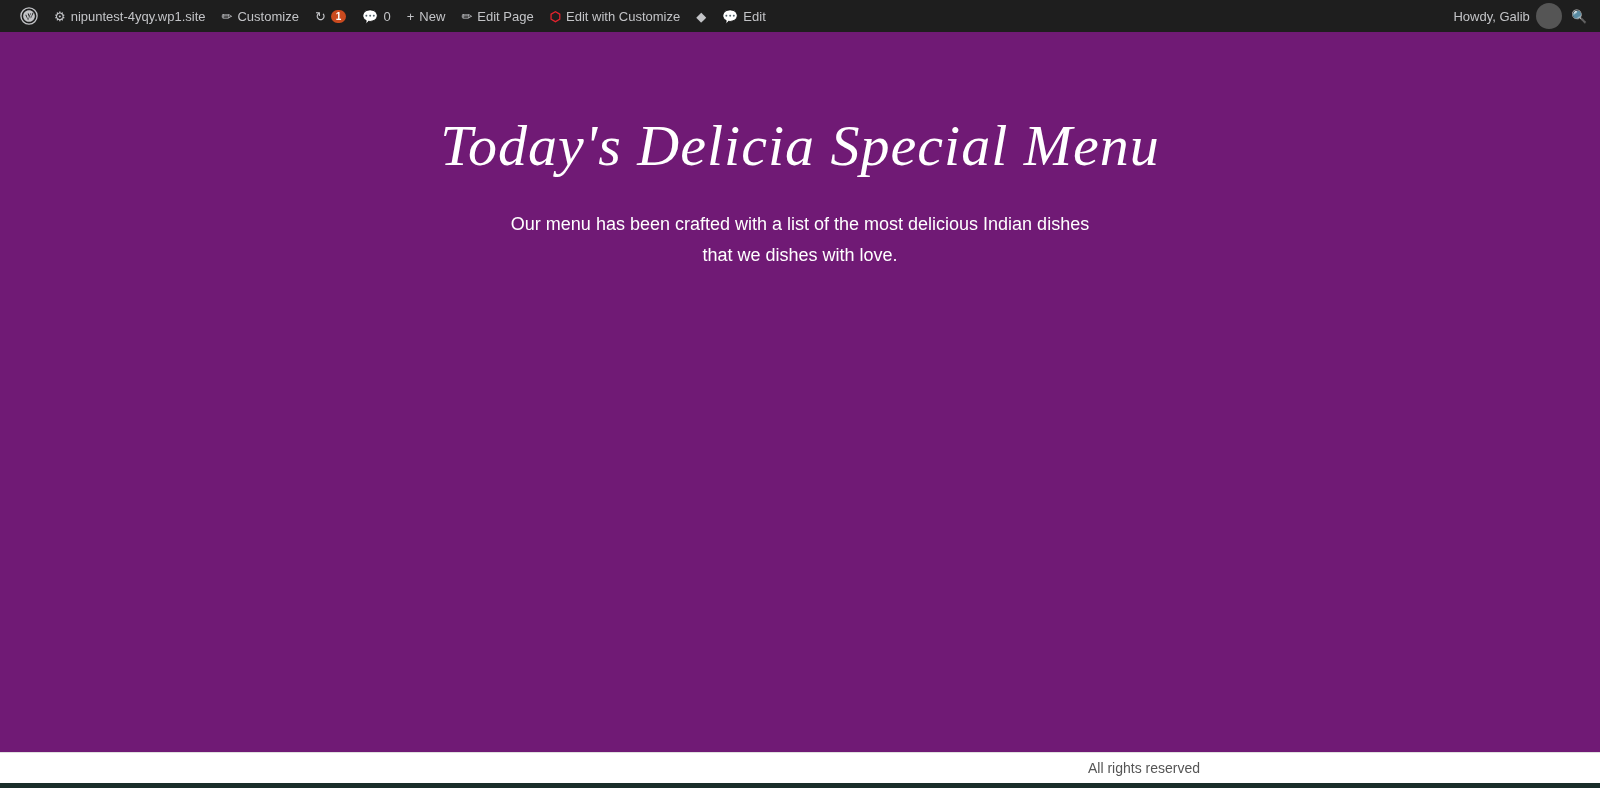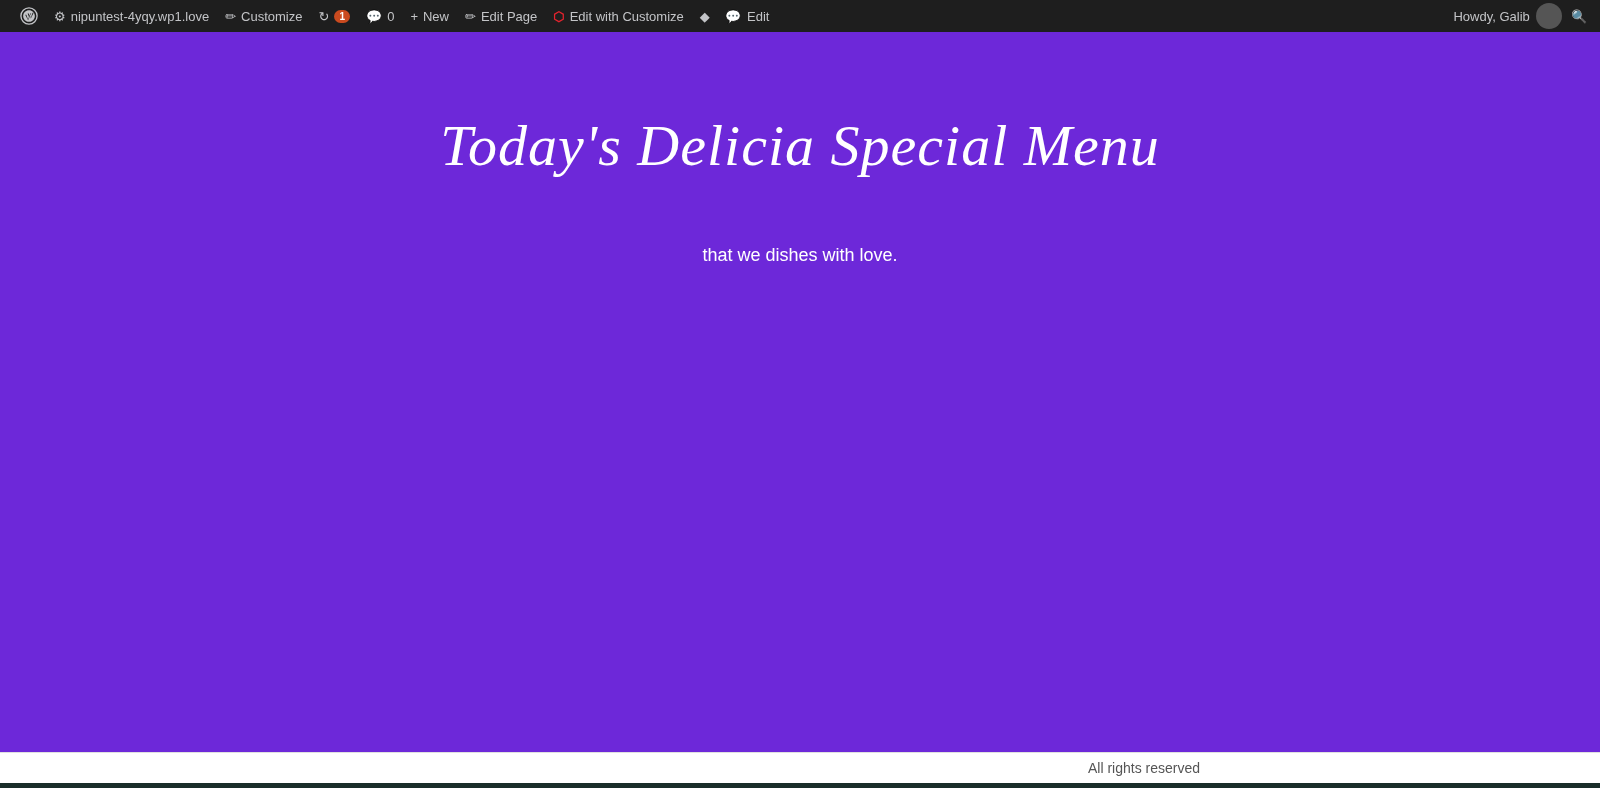--- a/index.html
+++ b/index.html
@@ -43,21 +43,21 @@
     #admin-bar-right {
       display: flex;
       align-items: center;
       color: #c3c4c7;
       font-size: 13px;
       margin-left: 8px;
     }
 
     
     #main-content {
-      background: #6d28d9;
+      background: #701a75;
       min-height: 720px;
       display: flex;
       flex-direction: column;
       align-items: center;
       justify-content: flex-start;
       padding: 80px 20px 60px;
       position: relative;
     }
 
     #page-title {
@@ -201,21 +201,21 @@
 
     <div class="admin-bar-item">
       <svg class="wp-logo-svg" viewBox="0 0 20 20" fill="#c3c4c7">
         <circle cx="10" cy="10" r="9" fill="none" stroke="#c3c4c7" stroke-width="1.5"></circle>
         <path d="M10 3.5C6.4 3.5 3.5 6.4 3.5 10s2.9 6.5 6.5 6.5 6.5-2.9 6.5-6.5S13.6 3.5 10 3.5zm-1 11.2L5.8 8.5H7l2 5.5 1-2.8-1.5-4h1.2l.8 2.8.8-2.8h1.2L11 9.2l1 2.8 2-5.5h1.2l-3.2 6.2-1-3-1 3z" fill="#c3c4c7"></path>
       </svg>
     </div>
 
     <div class="admin-bar-item">
       <span>⚙</span>
-      <span>nipuntest-4yqy.wp1.love</span>
+      <span>nipuntest-4yqy.wp1.site</span>
     </div>
 
     <div class="admin-bar-item">
       <span>✏</span>
       <span>Customize</span>
     </div>
 
     <div class="admin-bar-item">
       <span>↻</span>
       <span class="admin-bar-badge">1</span>
@@ -255,21 +255,21 @@
     <span>Howdy, Galib</span>
     <span style="width:26px;height:26px;background:#555;border-radius:50%;display:inline-block;margin-left:6px;"></span>
     <span style="margin-left:10px; cursor:pointer;">🔍</span>
   </div>
 </div>
 
 <div id="main-content">
   <h1 id="page-title">Today's Delicia Special Menu</h1>
 
   <p id="page-subtitle">
-    <br>
+    <span>Our menu has been crafted with a list of the most delicious Indian dishes</span><br>
     <span>that we dishes with love.</span>
   </p>
 
 </div>
 
 <div id="footer">
   <span id="footer-text">All rights reserved</span>
 </div>
 
 </body></html>

